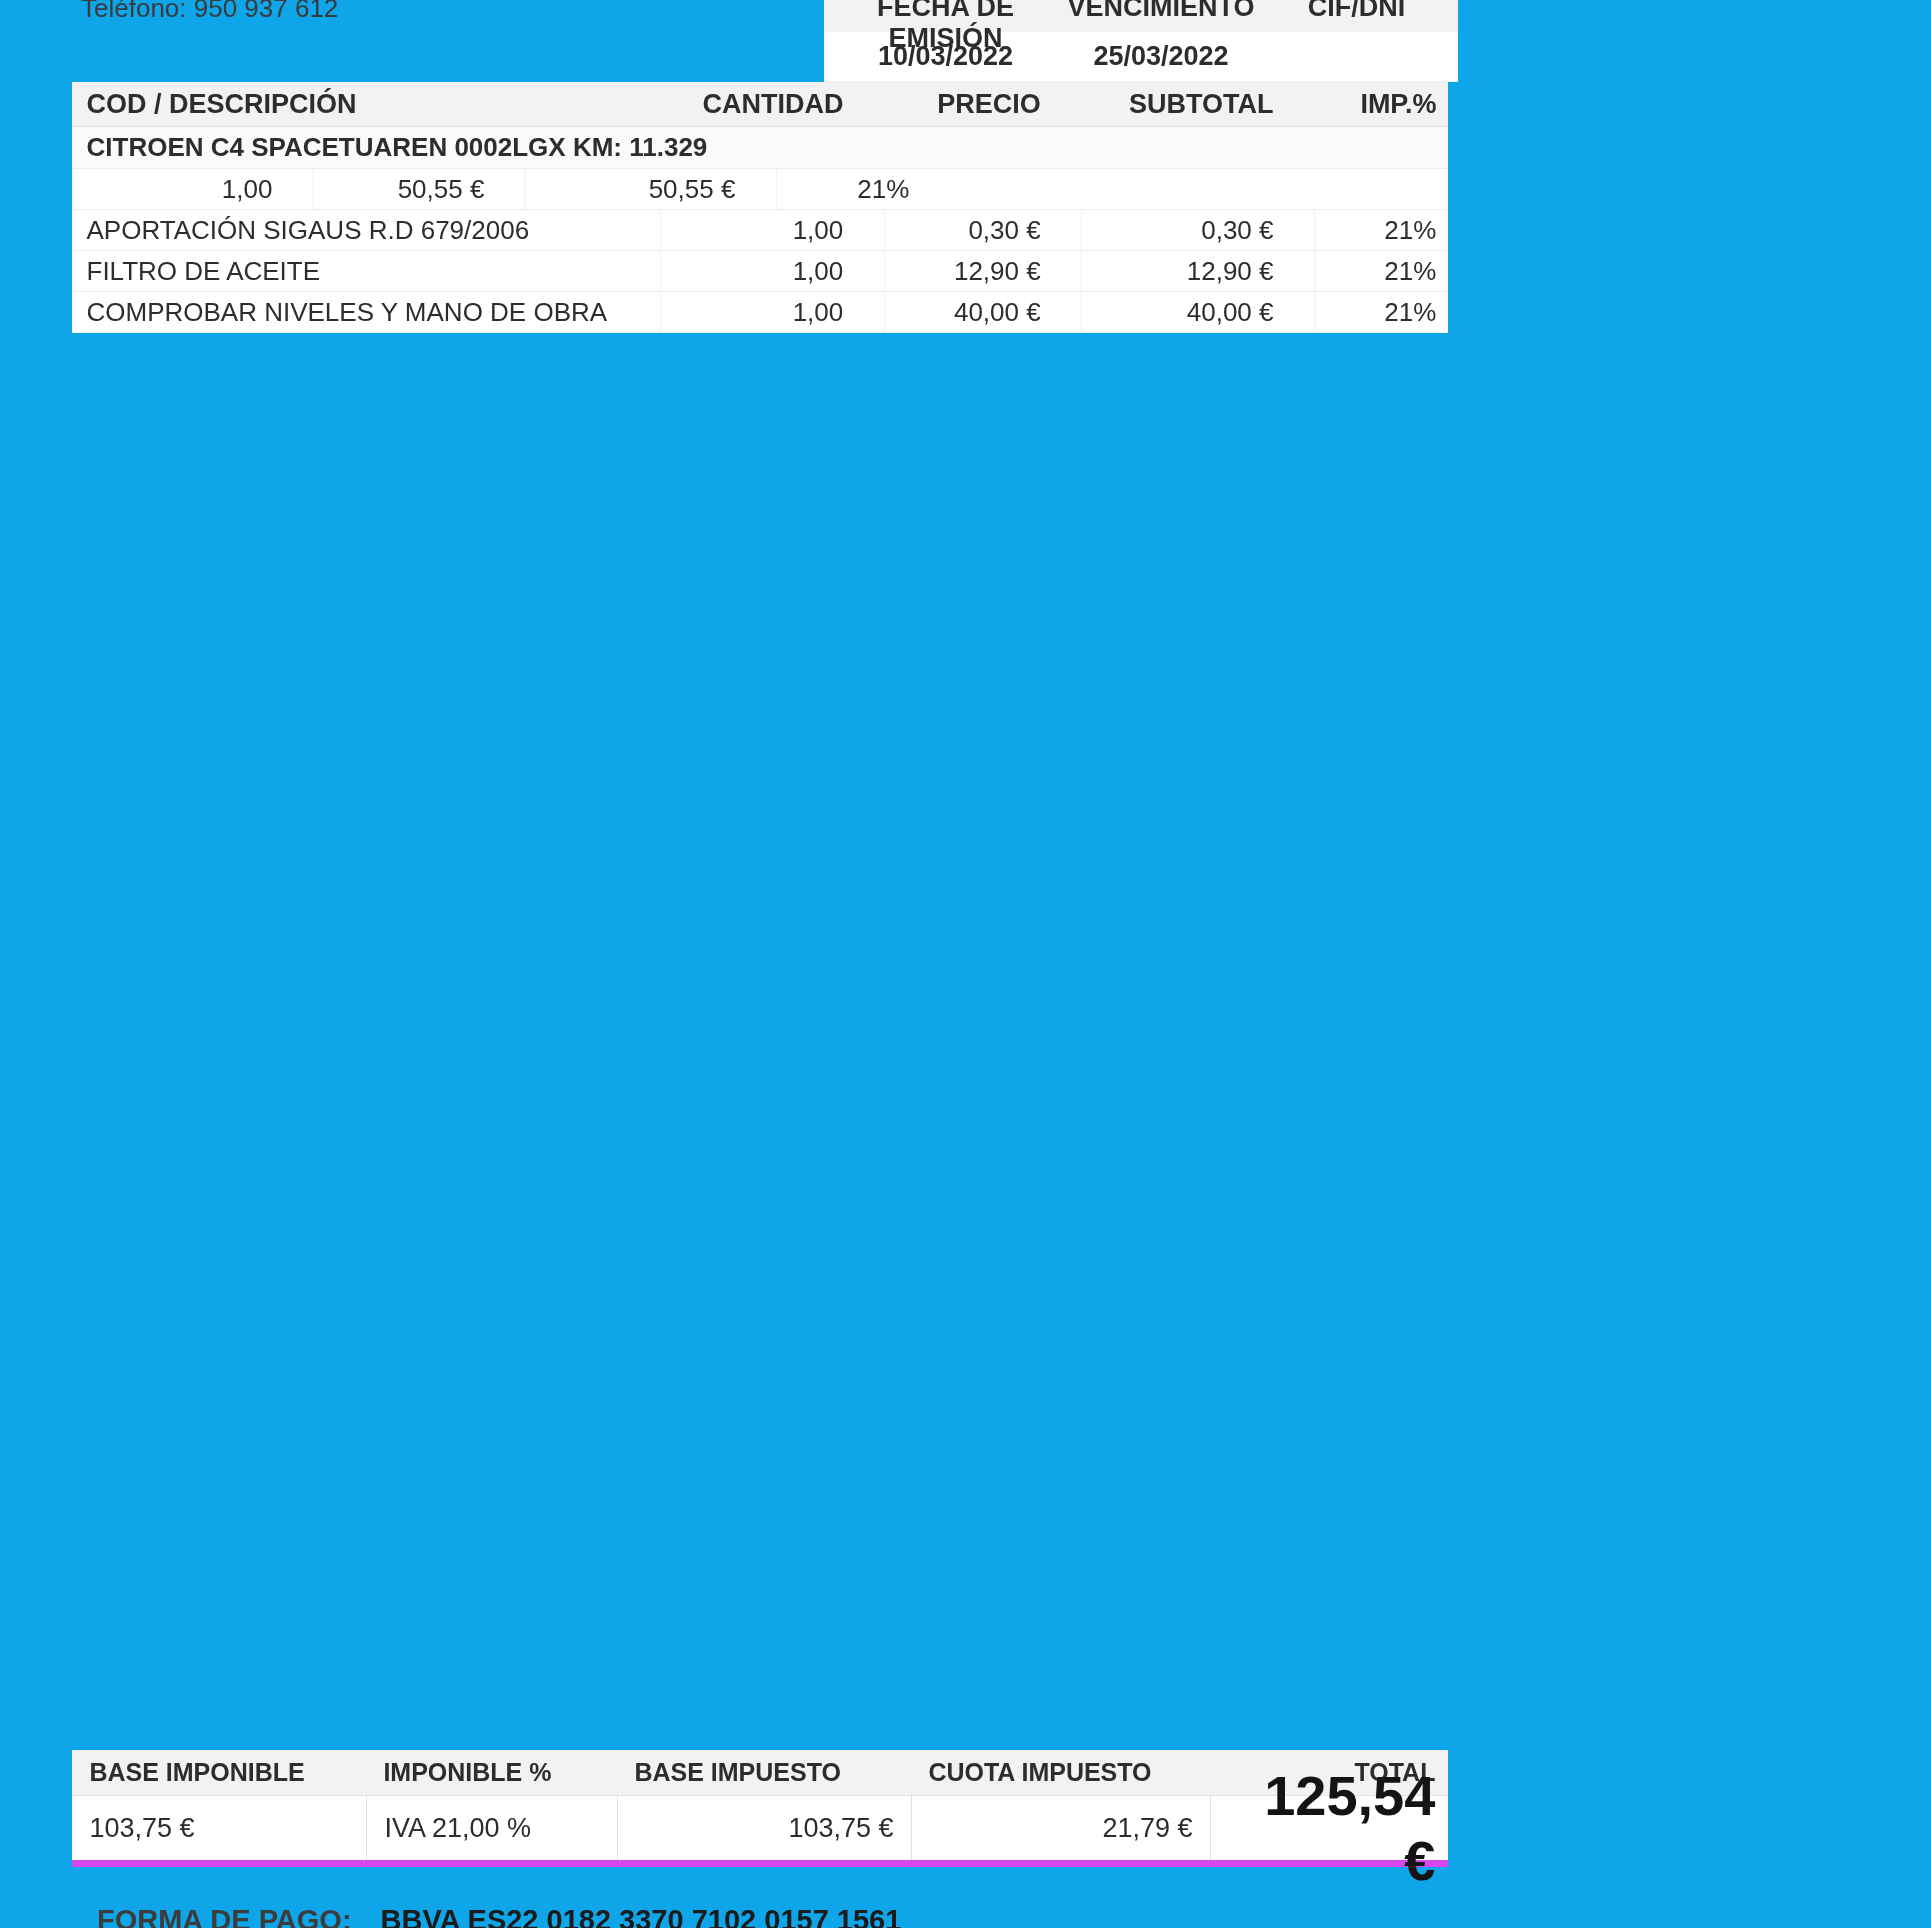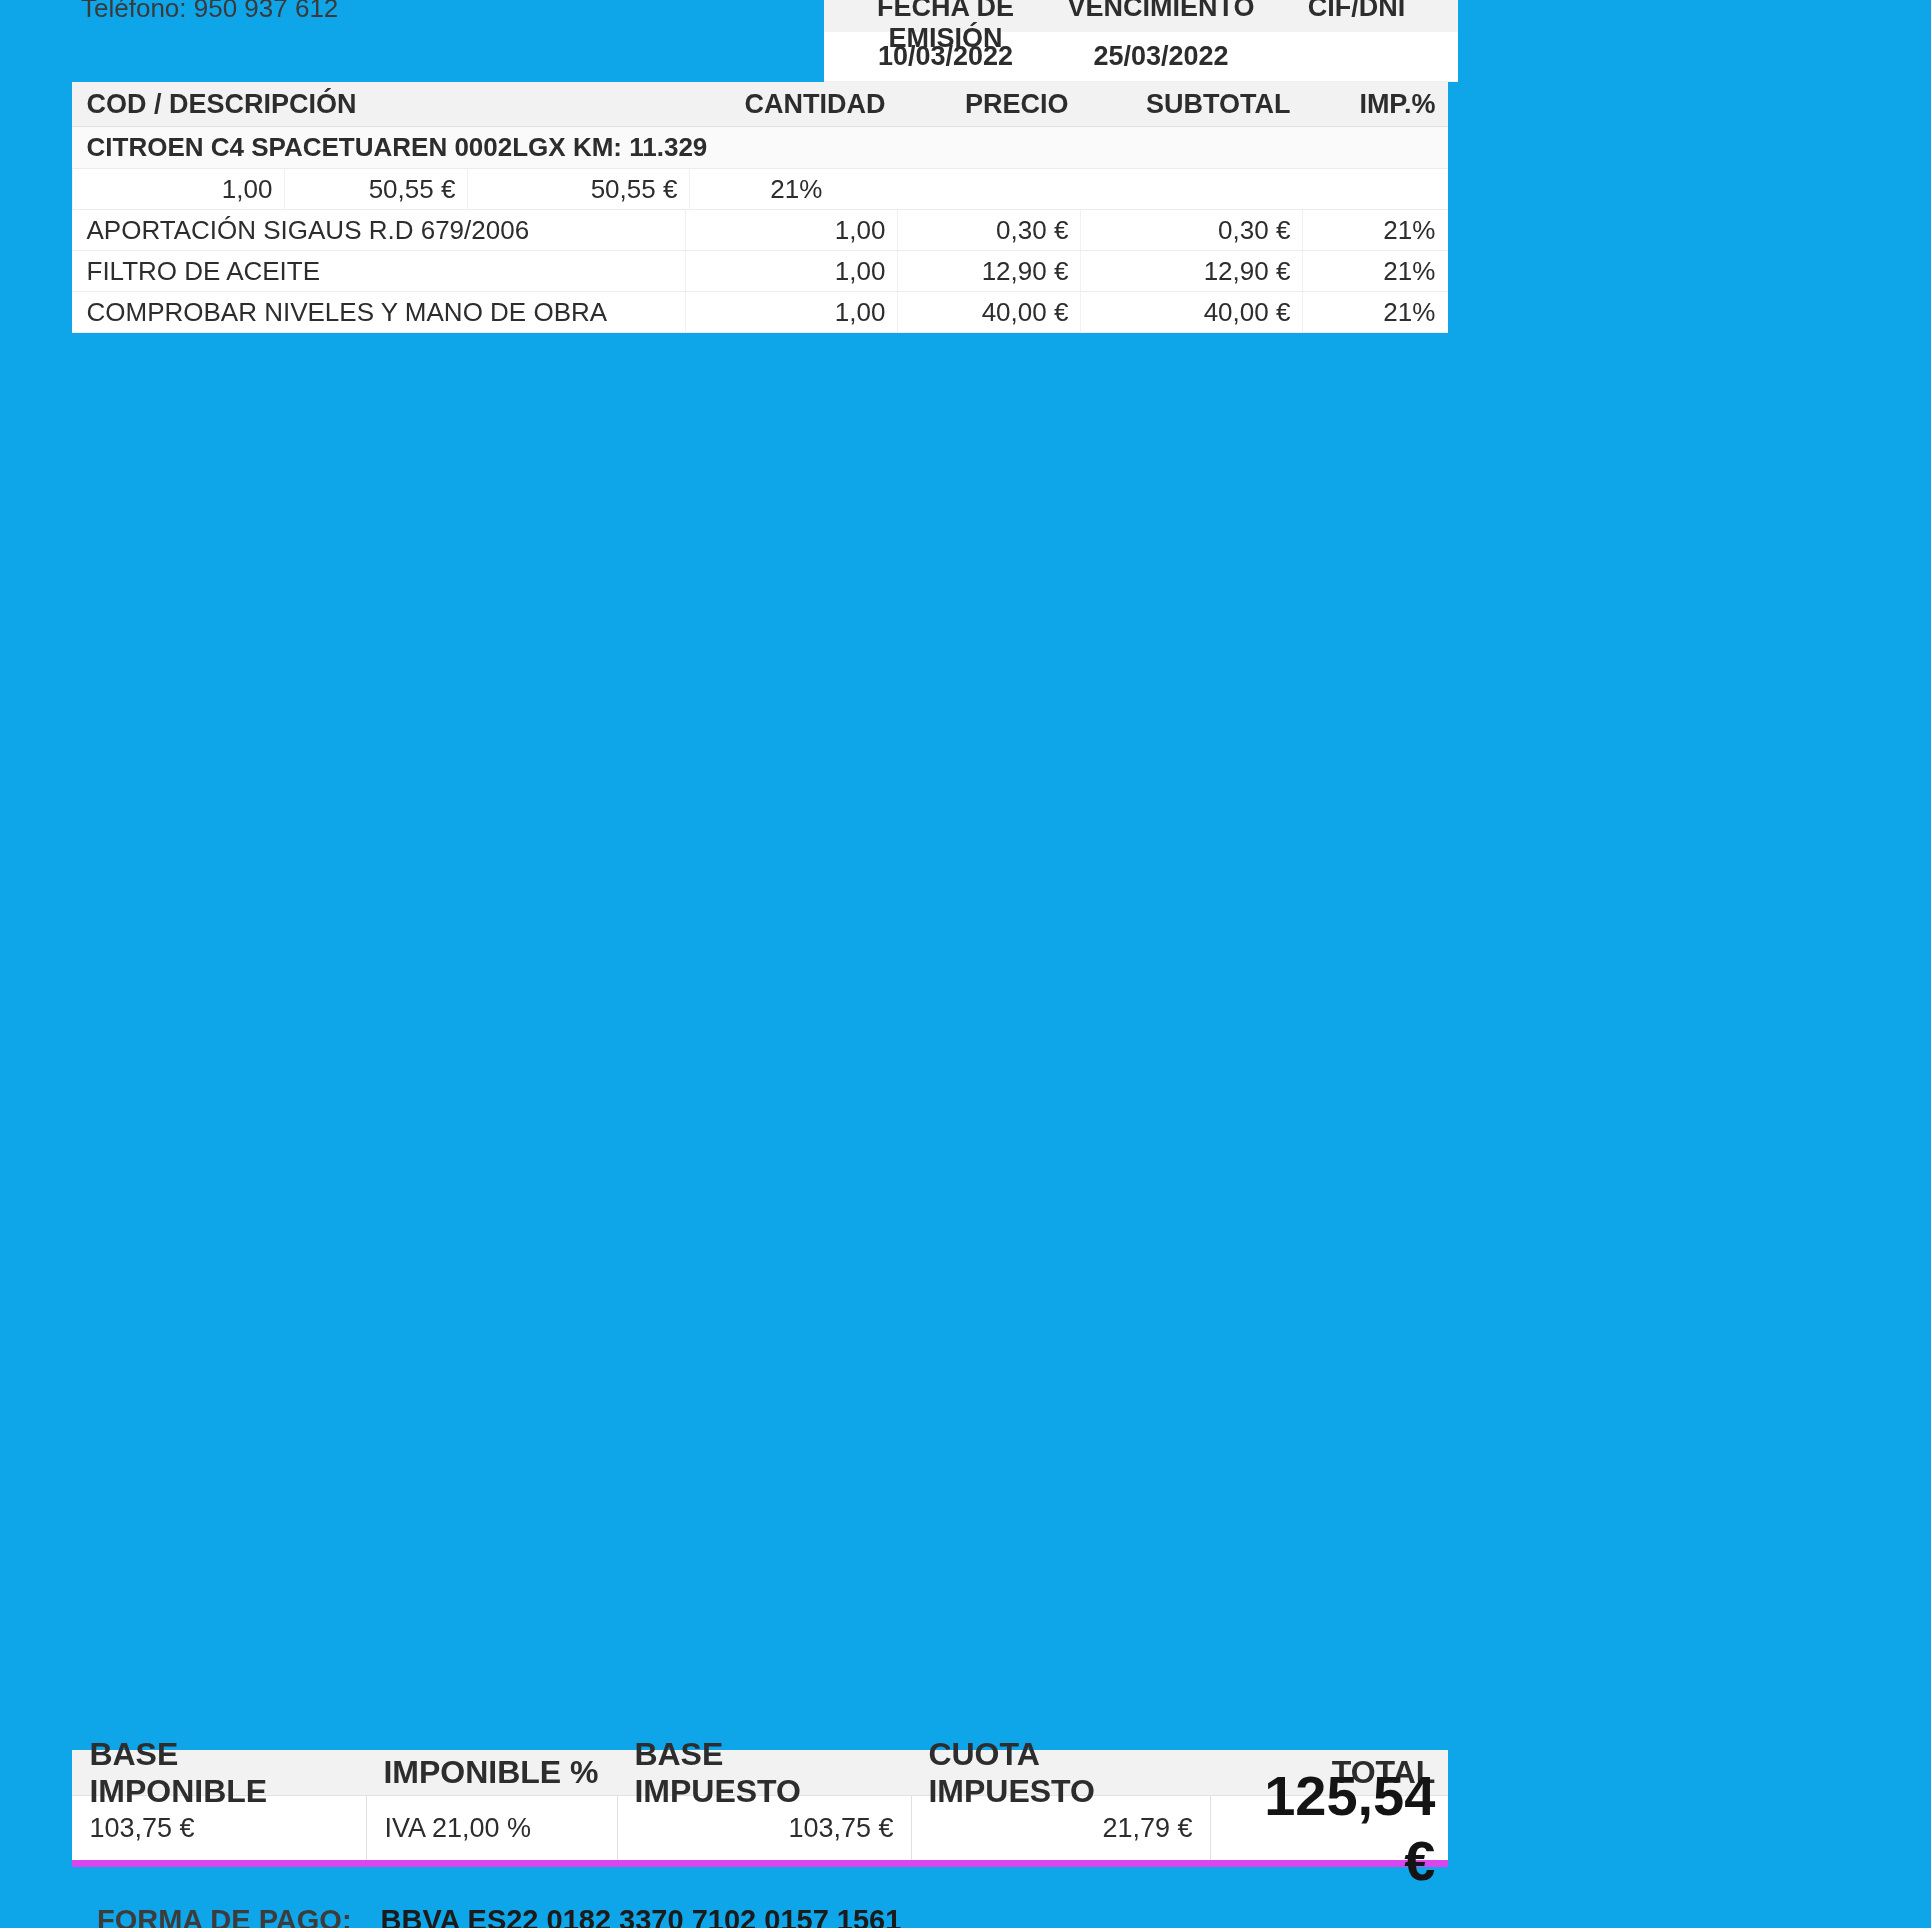--- a/index.html
+++ b/index.html
@@ -26,39 +26,39 @@
   .dates-head { background:#f2f2f2; font-weight:bold; height:42px; align-items:flex-start; padding-top:1.9px; }
   .dates-vals { background:#ffffff; height:50px; align-items:center; font-weight:bold; border-bottom:1px solid #f0f0f0; }
   .dc { text-align:center; }
   .dc.c1 { width:243px; }
   .dc.c2 { width:188px; }
   .dc.c3 { width:203px; }
   .dates-vals .dc { display:flex; align-items:center; justify-content:center; height:100%; }
 
   
   .items { position:absolute; left:72px; top:82px; width:1376px; font-size:26px; }
-  .items .row { display:flex; height:41px; background:#ffffff; border-bottom:1px solid #ececec; }
+  .items .row { display:flex; height:41px; background:#ffffff; border-bottom:1px solid #ececec;gap:29px; }
   .items .row.head { height:45px; background:#f2f2f2; font-weight:bold; font-size:27px; border-bottom:1px solid #e0e0e0; }
   .items .row.group { height:42px; background:#fafafa; font-weight:bold; }
   .items .cell { display:flex; align-items:center; padding:0 11.6px; height:100%; }
   .cell.desc  { width:613px; padding-left:14.5px; justify-content:flex-start; text-align:left; }
   .cell.qty   { width:212px; justify-content:flex-end; text-align:right; }
   .cell.price { width:183px; justify-content:flex-end; text-align:right; }
   .cell.sub   { width:222px; justify-content:flex-end; text-align:right; }
   .cell.tax   { width:145px; justify-content:flex-end; text-align:right; }
   .cell.desc.wide { width:1376px; }
   .items .row.data .cell.qty,
   .items .row.data .cell.price,
   .items .row.data .cell.sub,
   .items .row.data .cell.tax { border-left:1px solid #f1f1f1; }
 
   
   .totals { position:absolute; left:72px; top:1750px; width:1376px; }
   .t-row { display:flex; }
-  .t-head { height:46px; background:#f2f2f2; font-weight:bold; font-size:32px; border-bottom:1px solid #e2e2e2; }
+  .t-head { height:46px; background:#f2f2f2; font-weight:bold; font-size:25px; border-bottom:1px solid #e2e2e2; }
   .t-vals { height:71px; background:#ffffff; font-size:27px; border-bottom:7px solid #d946ef; }
   .t-cell { display:flex; align-items:center; height:100%; padding:0 17.4px; }
   .t-c1 { width:294px; justify-content:flex-start; }
   .t-c2 { width:251px; justify-content:flex-start; }
   .t-c3 { width:294px; justify-content:flex-start; }
   .t-c4 { width:299px; justify-content:flex-start; }
   .t-c5 { width:237px; justify-content:flex-end; padding-right:11.6px; text-align:right; }
   .t-vals .t-c3, .t-vals .t-c4 { justify-content:flex-end; text-align:right; }
   .t-vals .t-c2, .t-vals .t-c3, .t-vals .t-c4, .t-vals .t-c5 { border-left:1px solid #e0e0e0; }
   .t-vals .t-c5 { font-size:56px; font-weight:bold; color:#141414; }

